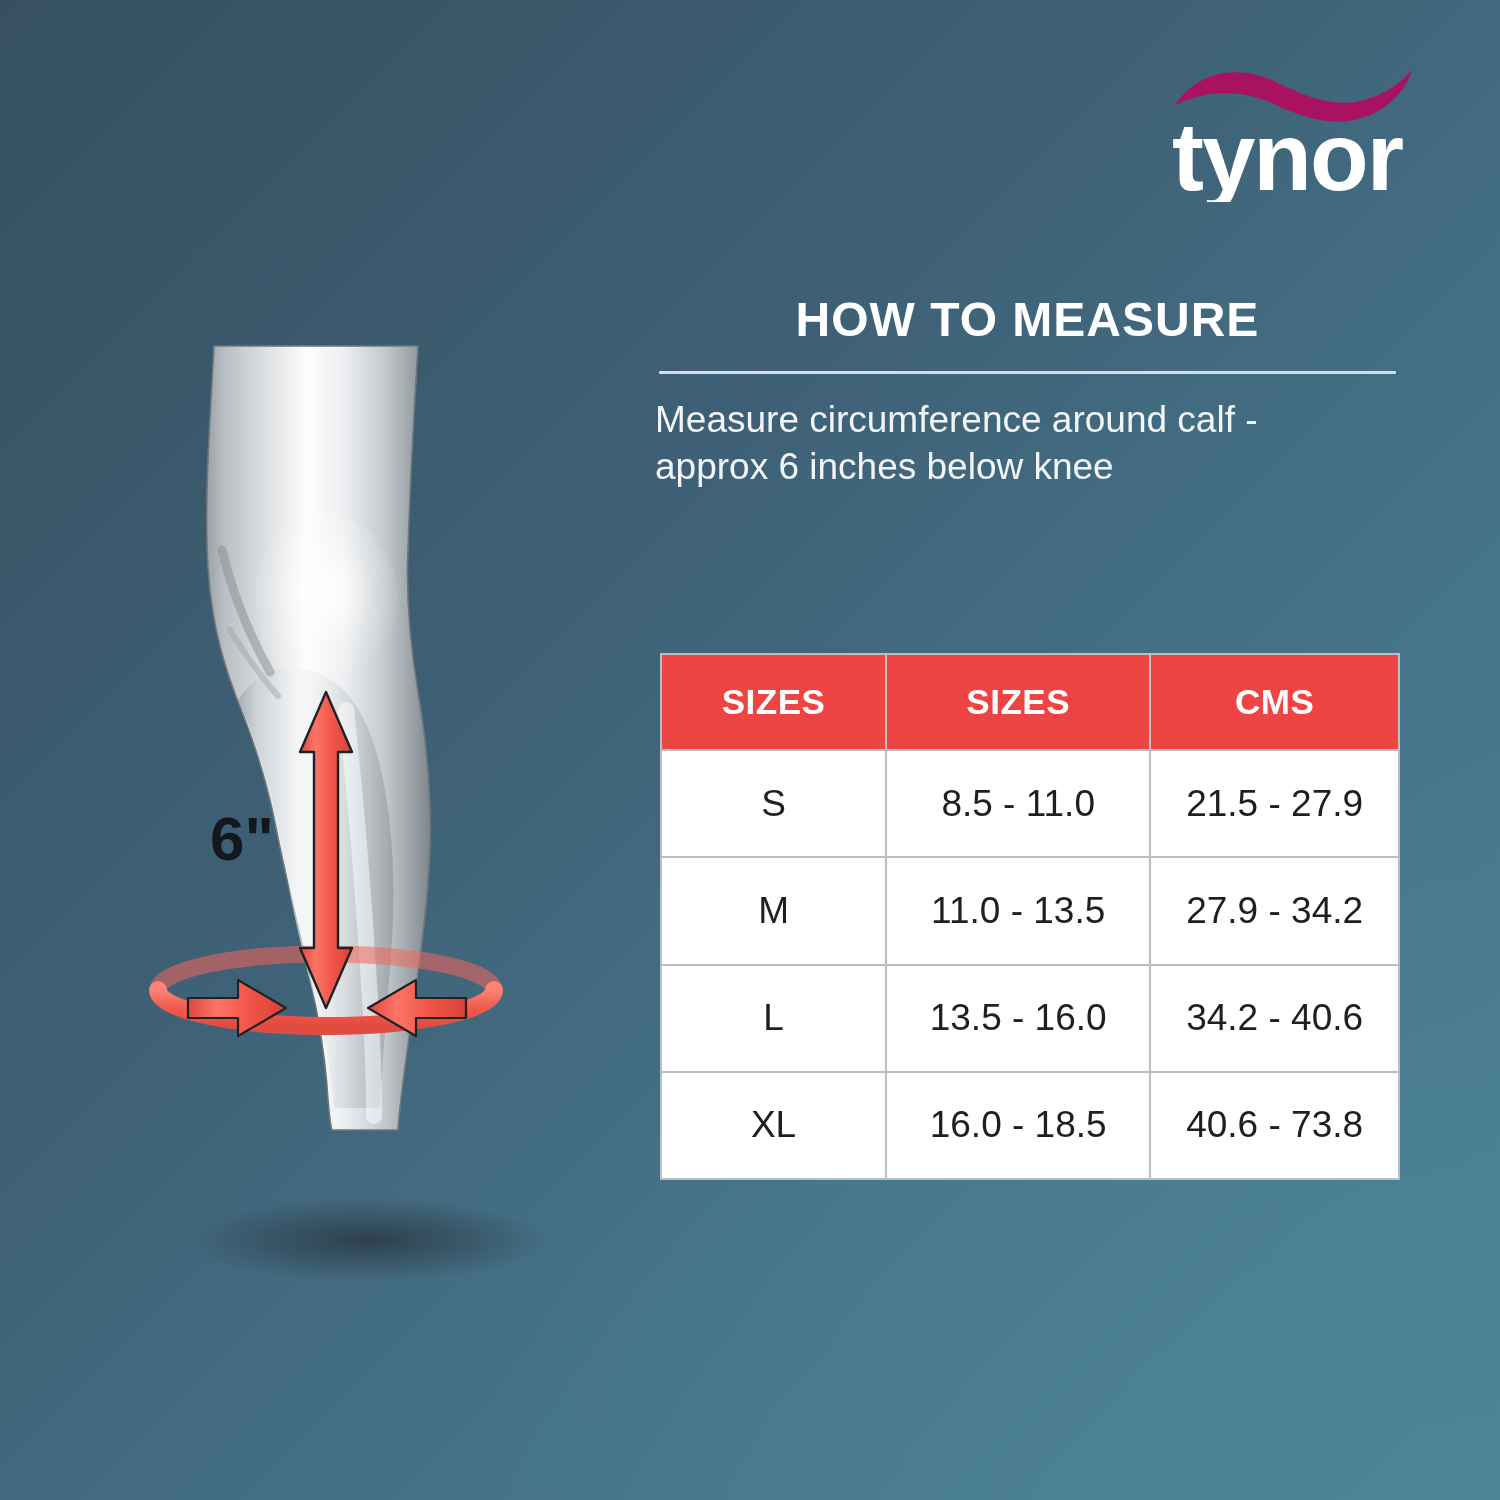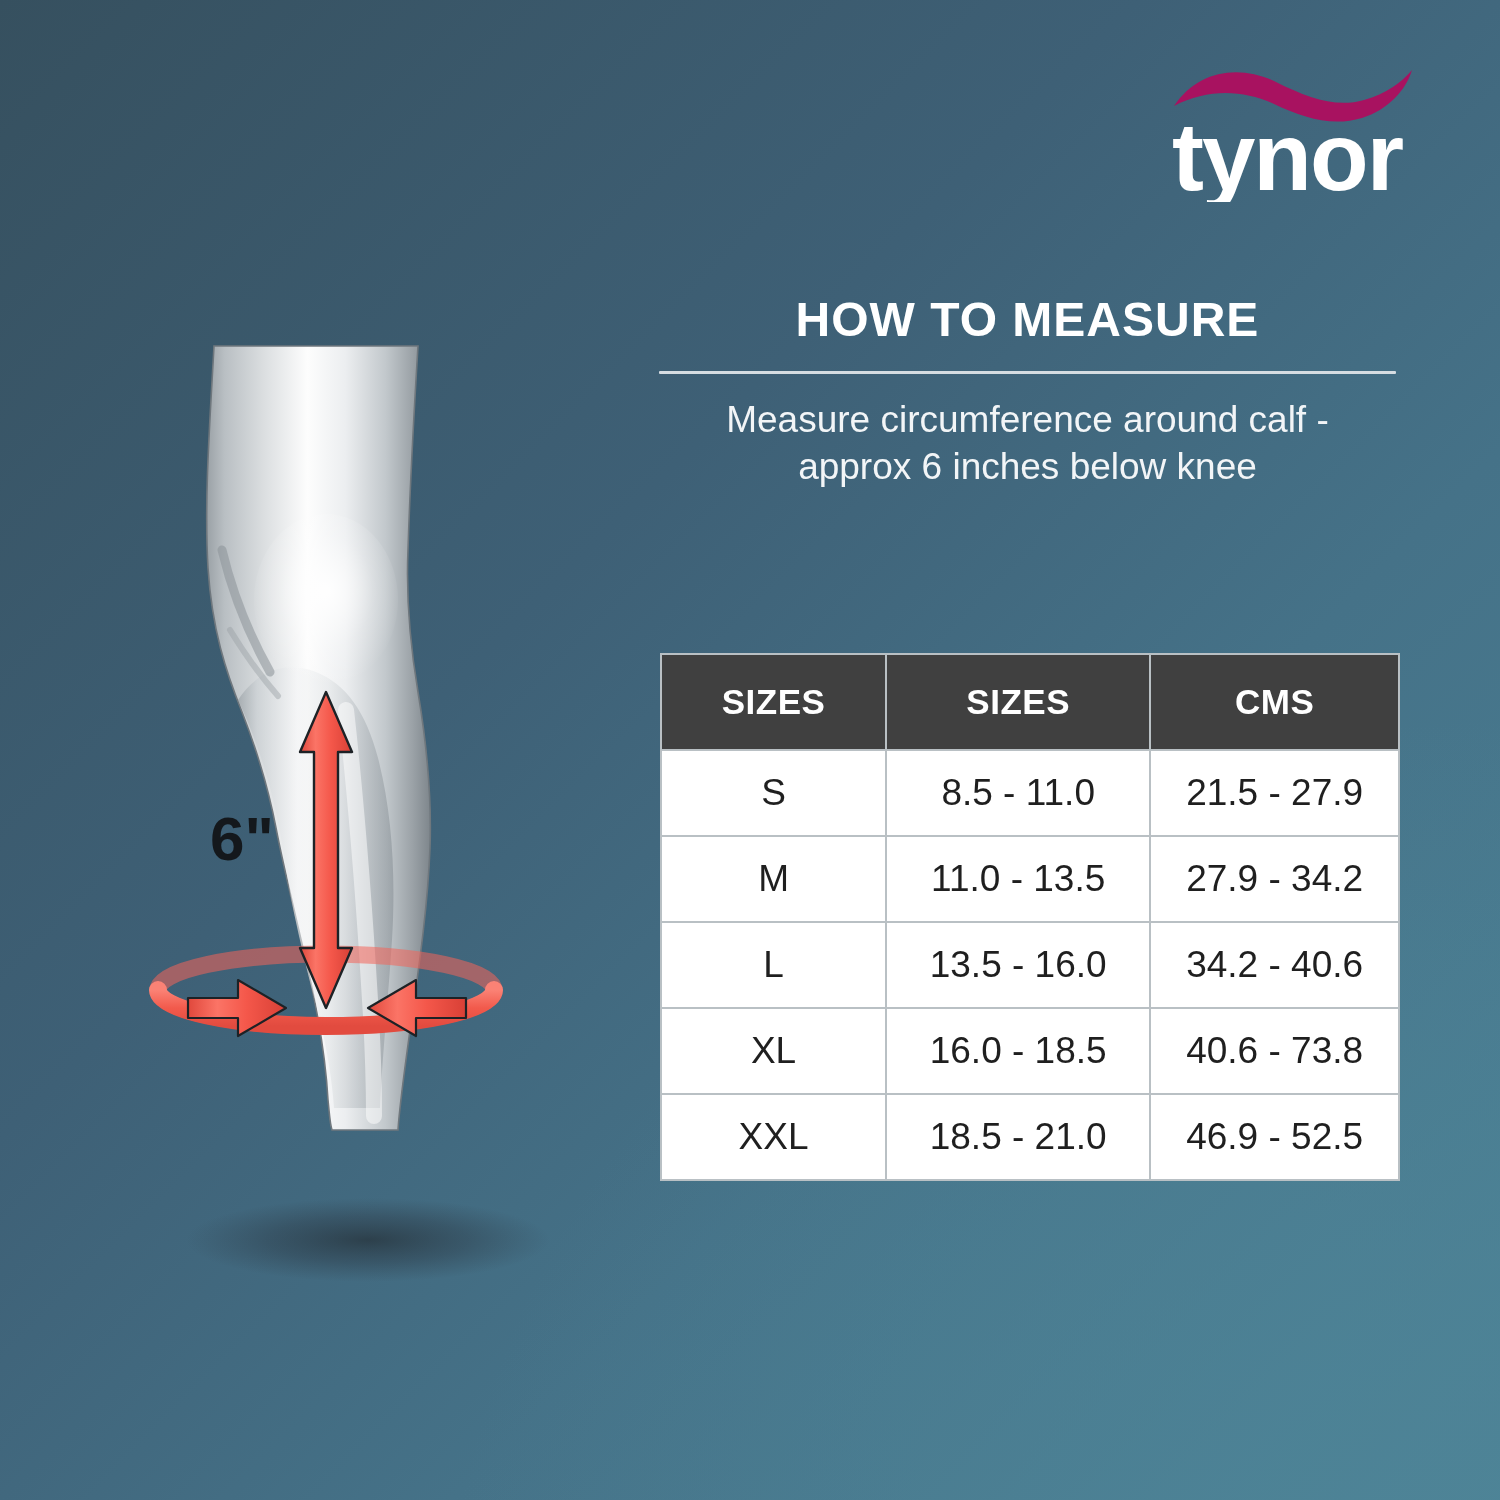--- a/index.html
+++ b/index.html
@@ -36,39 +36,39 @@
   #divider {
     height:3px;
     background:#d6dde2;
     margin:27px 4px 22px 4px;
     border-radius:1px;
   }
   #subtitle {
     color:#f2f5f7;
     font-size:37px;
     line-height:1.28;
-    text-align:center;
+    text-align:left;
     font-weight:normal;
   }
 
   
   #table-wrap {
     position:absolute;
     left:660px; top:653px;
     width:740px; height:527px;
   }
   table {
     width:100%; height:100%;
     border-collapse:collapse;
     table-layout:fixed;
     background:#ffffff;
     border:2px solid #b9c0c4;
   }
   thead th {
-    background:#404040;
+    background:#ef4444;
     color:#ffffff;
     font-size:35px;
     font-weight:bold;
     letter-spacing:0.5px;
     height:96px;
     border:2px solid #b9c0c4;
     text-align:center;
     vertical-align:middle;
   }
   tbody td {
@@ -232,20 +232,15 @@
       <tr>
         <td>L</td>
         <td>13.5 - 16.0</td>
         <td>34.2 - 40.6</td>
       </tr>
       <tr>
         <td>XL</td>
         <td>16.0 - 18.5</td>
         <td>40.6 - 73.8</td>
       </tr>
-      <tr>
-        <td>XXL</td>
-        <td>18.5 - 21.0</td>
-        <td>46.9 - 52.5</td>
-      </tr>
     </tbody>
   </table>
 </div>
 
 </body></html>

